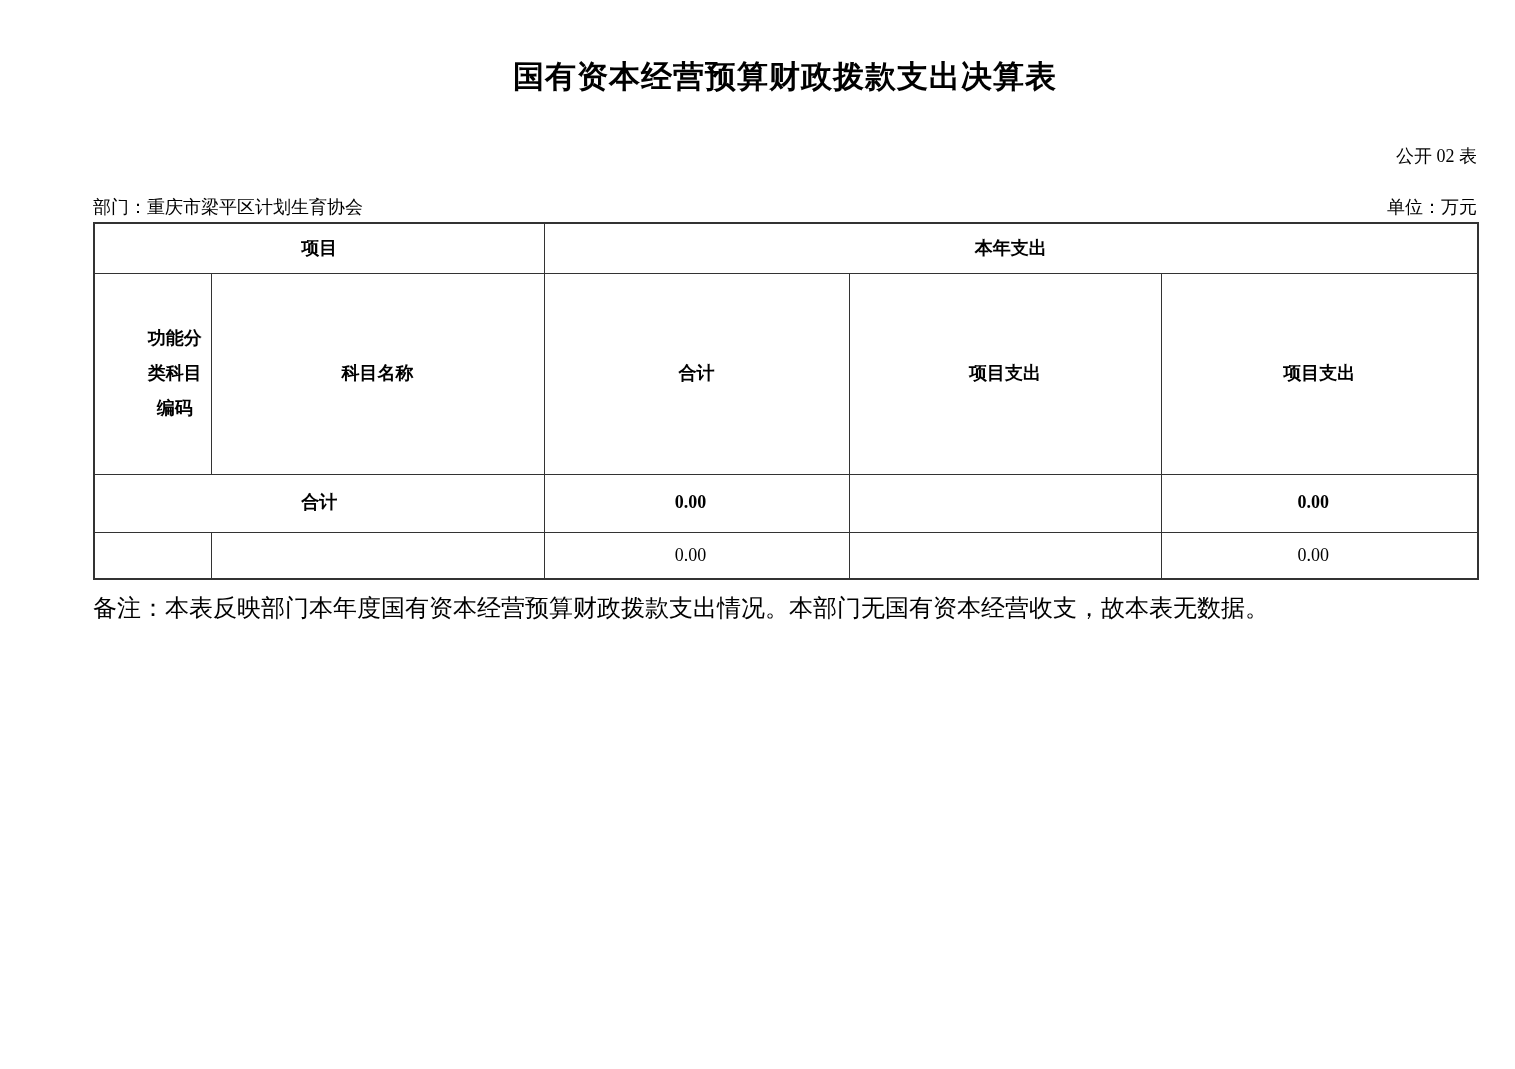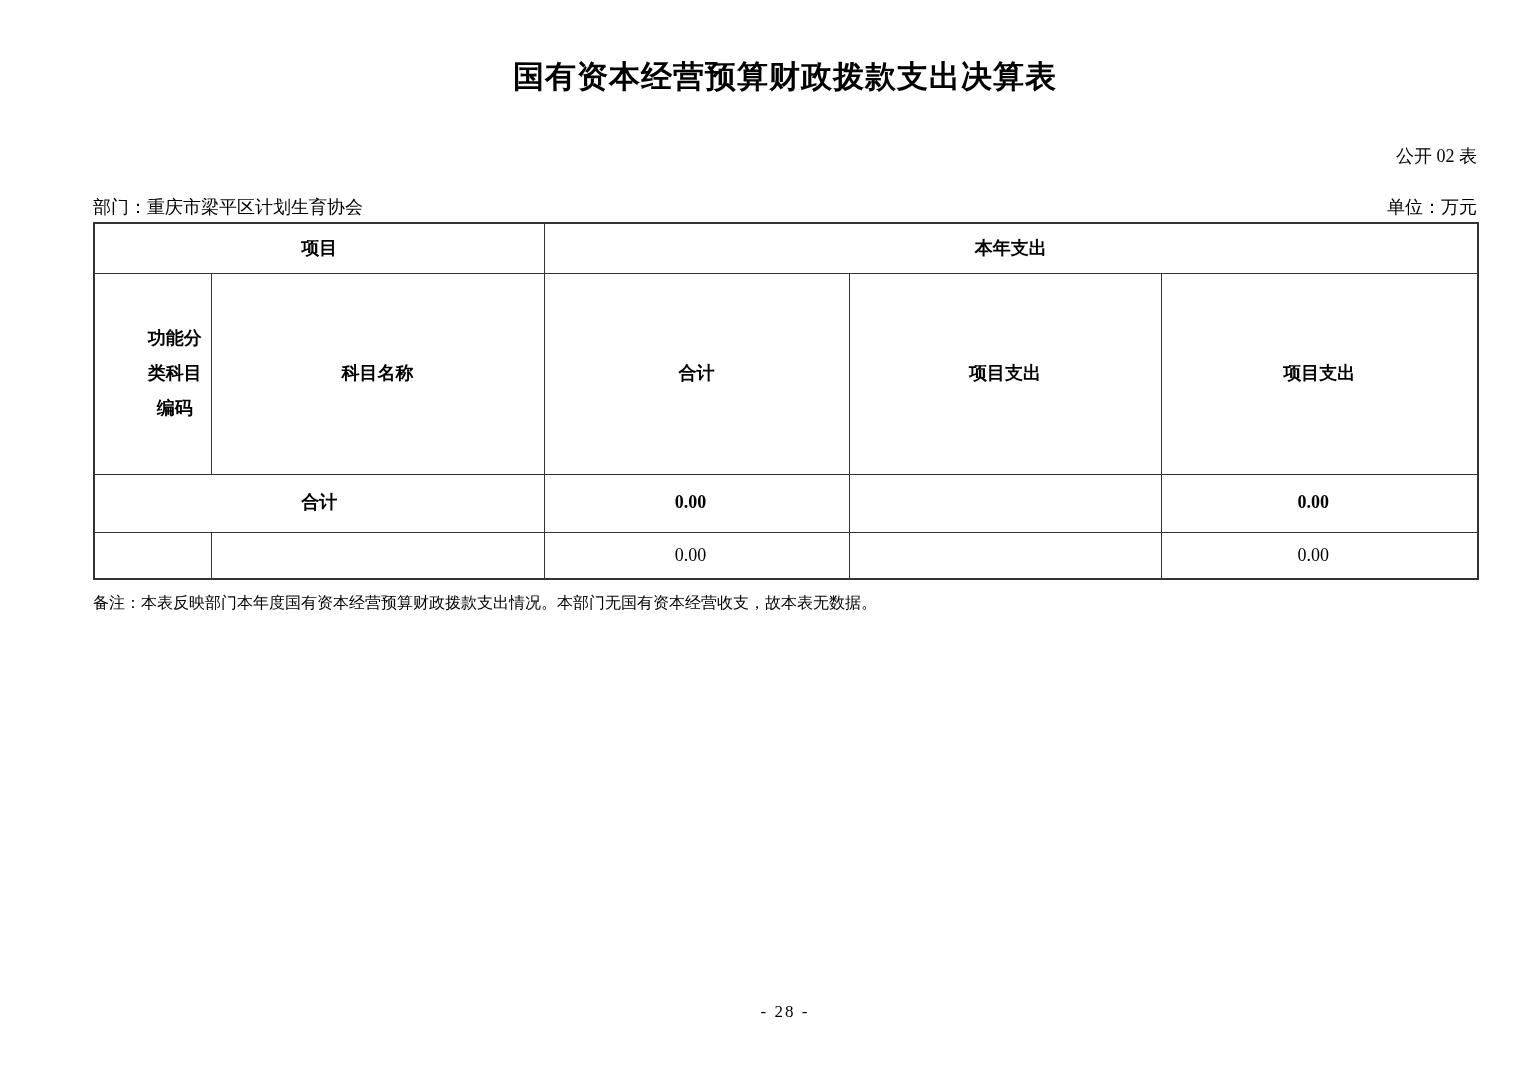--- a/index.html
+++ b/index.html
@@ -54,21 +54,21 @@
   tr.header-cols-row td { height: 201px; font-weight: bold; }
   tr.total-row td { height: 58px; font-weight: bold; }
   tr.data-row td { height: 47px; font-weight: normal; }
   td.code-cell { white-space: pre-line; padding-left: 44px; }
   td.num {
     text-align: right;
     padding-right: 12px;
   }
   .note {
     margin-top: 13px;
-    font-size: 16px;
+    font-size: 24px;
     line-height: 1.3;
   }
   .footer {
     position: absolute;
     top: 1002px;
     left: 93px;
     width: 1384px;
     text-align: center;
     font-size: 17px;
     letter-spacing: 2px;
@@ -122,14 +122,13 @@
           <td class="num">0.00</td>
           <td class="num"></td>
           <td class="num">0.00</td>
         </tr>
       </tbody>
     </table>
 
     <div class="note">备注：本表反映部门本年度国有资本经营预算财政拨款支出情况。本部门无国有资本经营收支，故本表无数据。</div>
   </div>
 
-  <div class="footer">- 28 -</div>
 </div>
 
 </body></html>

